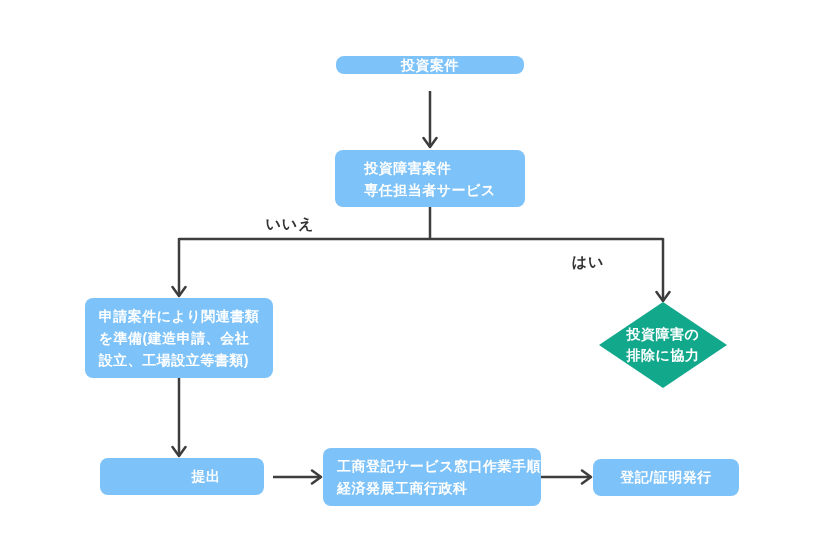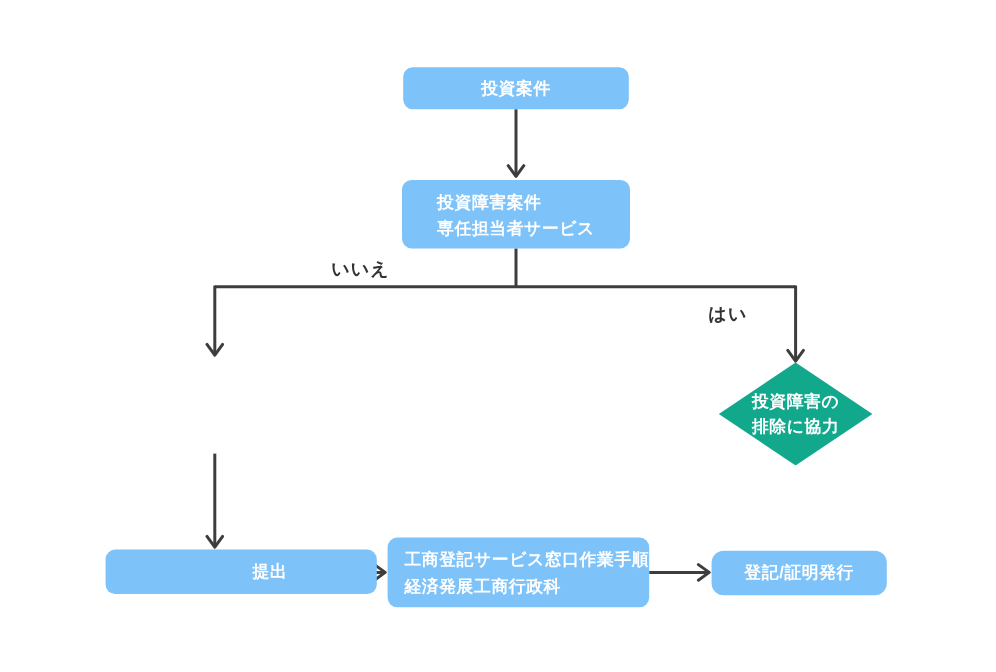--- a/index.html
+++ b/index.html
@@ -44,21 +44,21 @@
   }
   .diamond-bg {
     position: absolute;
     left: 0; top: 0;
   }
   .diamond-bg polygon { fill: var(--node-green, #11a88c); }
   .diamond-node .node-text { position: relative; text-align: center; }
   .branch-label {
     position: absolute;
     width: 70px;
-    text-align: right;
+    text-align: center;
     font-size: 15px;
     font-weight: bold;
     color: var(--branch-label, #333333);
     letter-spacing: 1px;
   }
 </style>
 </head>
 <body>
 
 <div class="canvas">
@@ -72,48 +72,53 @@
     <line x1="430" y1="91" x2="430" y2="147" marker-end="url(#arrowhead)"></line>
     <line x1="430" y1="207" x2="430" y2="239"></line>
     <line x1="179" y1="239" x2="663" y2="239"></line>
     <line x1="179" y1="238" x2="179" y2="296" marker-end="url(#arrowhead)"></line>
     <line x1="663" y1="238" x2="663" y2="301" marker-end="url(#arrowhead)"></line>
     <line x1="179" y1="378" x2="179" y2="456" marker-end="url(#arrowhead)"></line>
     <line x1="273" y1="477" x2="321" y2="477" marker-end="url(#arrowhead)"></line>
     <line x1="541" y1="477" x2="591" y2="477" marker-end="url(#arrowhead)"></line>
   </svg>
 
-  <div class="node center-align" style="left:336px; top:56px; width:188px; height:35px;">
+  <div class="node center-align" style="left:336px; top:56px; width:188px; height:18px;">
     <div class="node-text">投資案件</div>
   </div>
 
   <div class="node left-align" style="left:335px; top:150px; width:190px; height:57px;">
     <div class="node-text">投資障害案件
 専任担当者サービス</div>
   </div>
 
   <div class="branch-label" style="left:255px; top:215px;">いいえ</div>
 
   <div class="branch-label" style="left:553px; top:215px;margin-top:38px;">はい</div>
 
+  <div class="node left-align" style="left:85px; top:298px; width:188px; height:80px;">
+    <div class="node-text">申請案件により関連書類
+を準備(建造申請、会社
+設立、工場設立等書類)</div>
+  </div>
 
   <div class="node diamond-node" style="left:599px; top:302px; width:128px; height:86px;align-items:center;">
     <svg class="diamond-bg" width="128" height="86" viewBox="0 0 128 86">
       <polygon points="64,0 128,43 64,86 0,43"></polygon>
     </svg>
     <div class="node-text">投資障害の
 排除に協力</div>
   </div>
 
-  <div class="node center-align" style="left:88px; top:458px; width:226px; height:37px;padding-left:48px;">
+  <div class="node center-align" style="left:100px; top:458px; width:164px; height:37px;padding-left:48px;">
     <div class="node-text">提出</div>
   </div>
 
   <div class="node left-align" style="left:323px; top:448px; width:218px; height:58px;justify-content:flex-end;">
     <div class="node-text">工商登記サービス窓口作業手順
 経済発展工商行政科</div>
   </div>
 
-  <div class="node center-align" style="left:593px; top:459px; width:146px; height:37px;border-radius:10px;">
+  <div class="node center-align" style="left:593px; top:459px; width:146px; height:37px;">
     <div class="node-text">登記/証明発行</div>
   </div>
 
 </div>
 
 </body></html>

